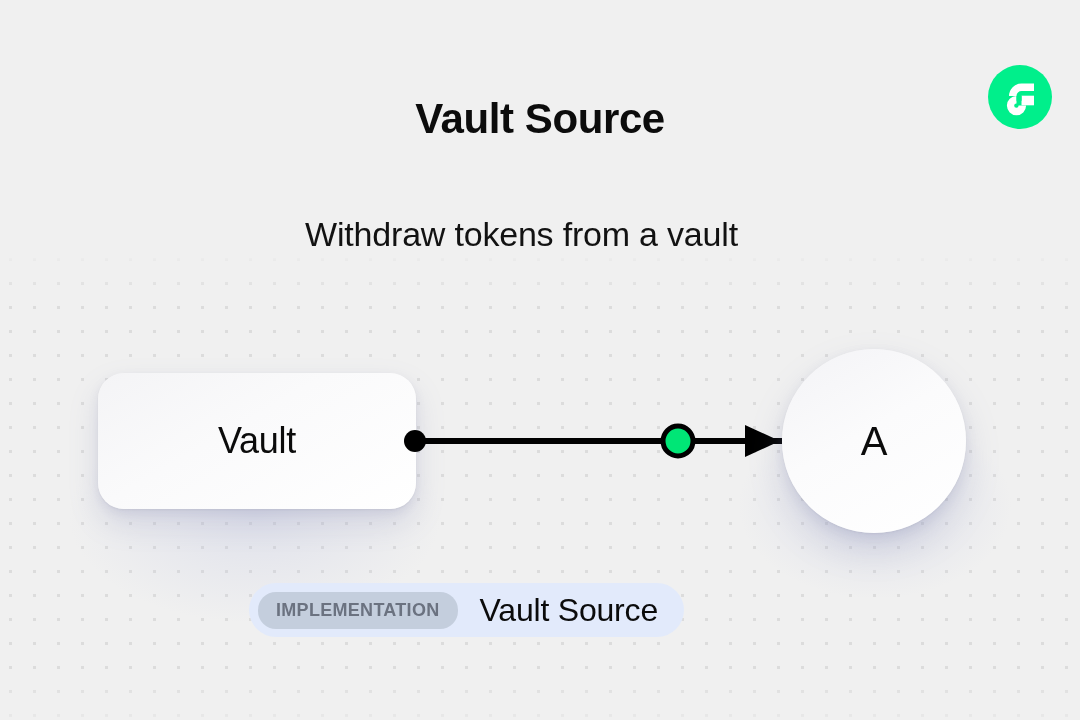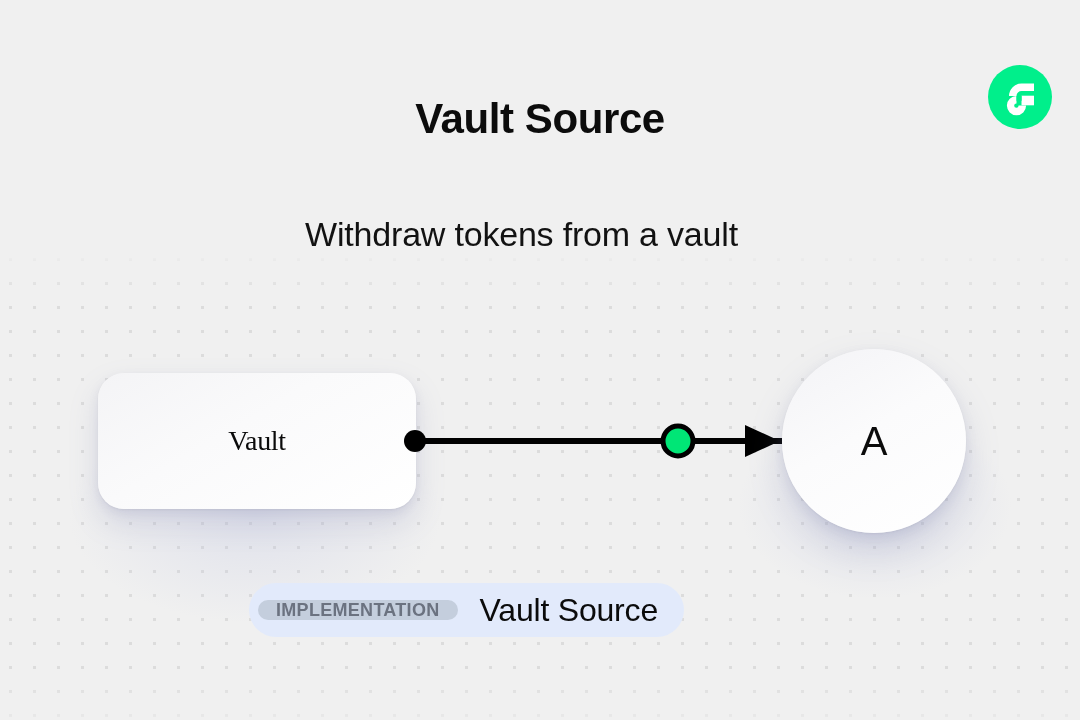--- a/index.html
+++ b/index.html
@@ -107,25 +107,24 @@
     box-shadow:
       0 14px 30px rgba(120,124,168,0.20),
       0 4px 10px rgba(120,124,168,0.13),
       0 1px 2px rgba(0,0,0,0.05);
     display: flex;
     align-items: center;
     justify-content: center;
   }
 
   #vault-node-label {
-    font-size: 28px;
+    font-size: 36px;
     font-weight: 400;
     letter-spacing: -0.3px;
     color: #0b0b0b;
-    font-family: Liberation Serif, serif;
   }
 
   
   #circle-node {
     position: absolute;
     left: 782px;
     top: 314px;
     width: 184px;
     height: 184px;
     border-radius: 50%;
@@ -161,21 +160,21 @@
     top: 548px;
     height: 54px;
     border-radius: 27px;
     background: #e2eafb;
     display: flex;
     align-items: center;
     padding: 0 26px 0 9px;
   }
 
   #impl-badge-tag {
-    height: 20px;
+    height: 37px;
     border-radius: 18px;
     background: #c4cedd;
     color: #6b7280;
     font-size: 18px;
     font-weight: 700;
     letter-spacing: 0.3px;
     display: flex;
     align-items: center;
     padding: 0 18px;
   }

